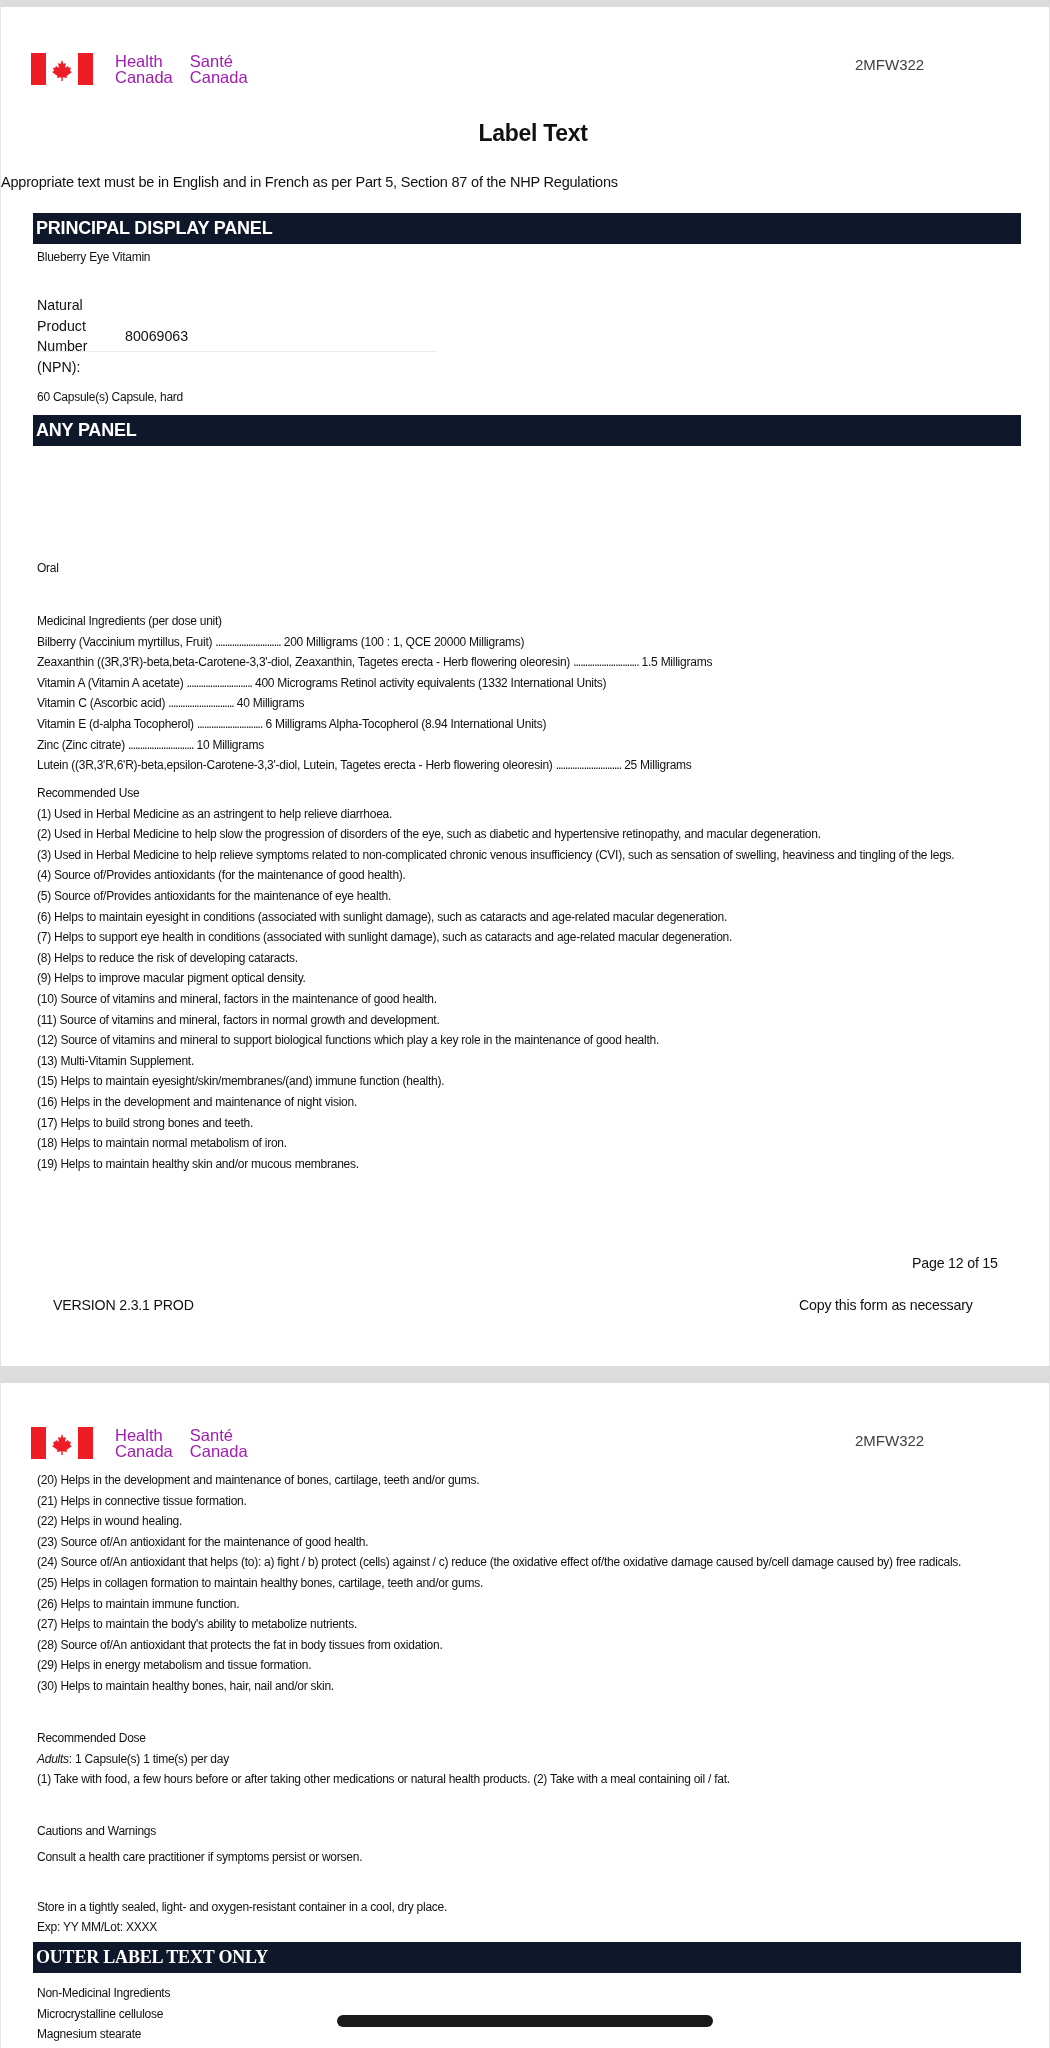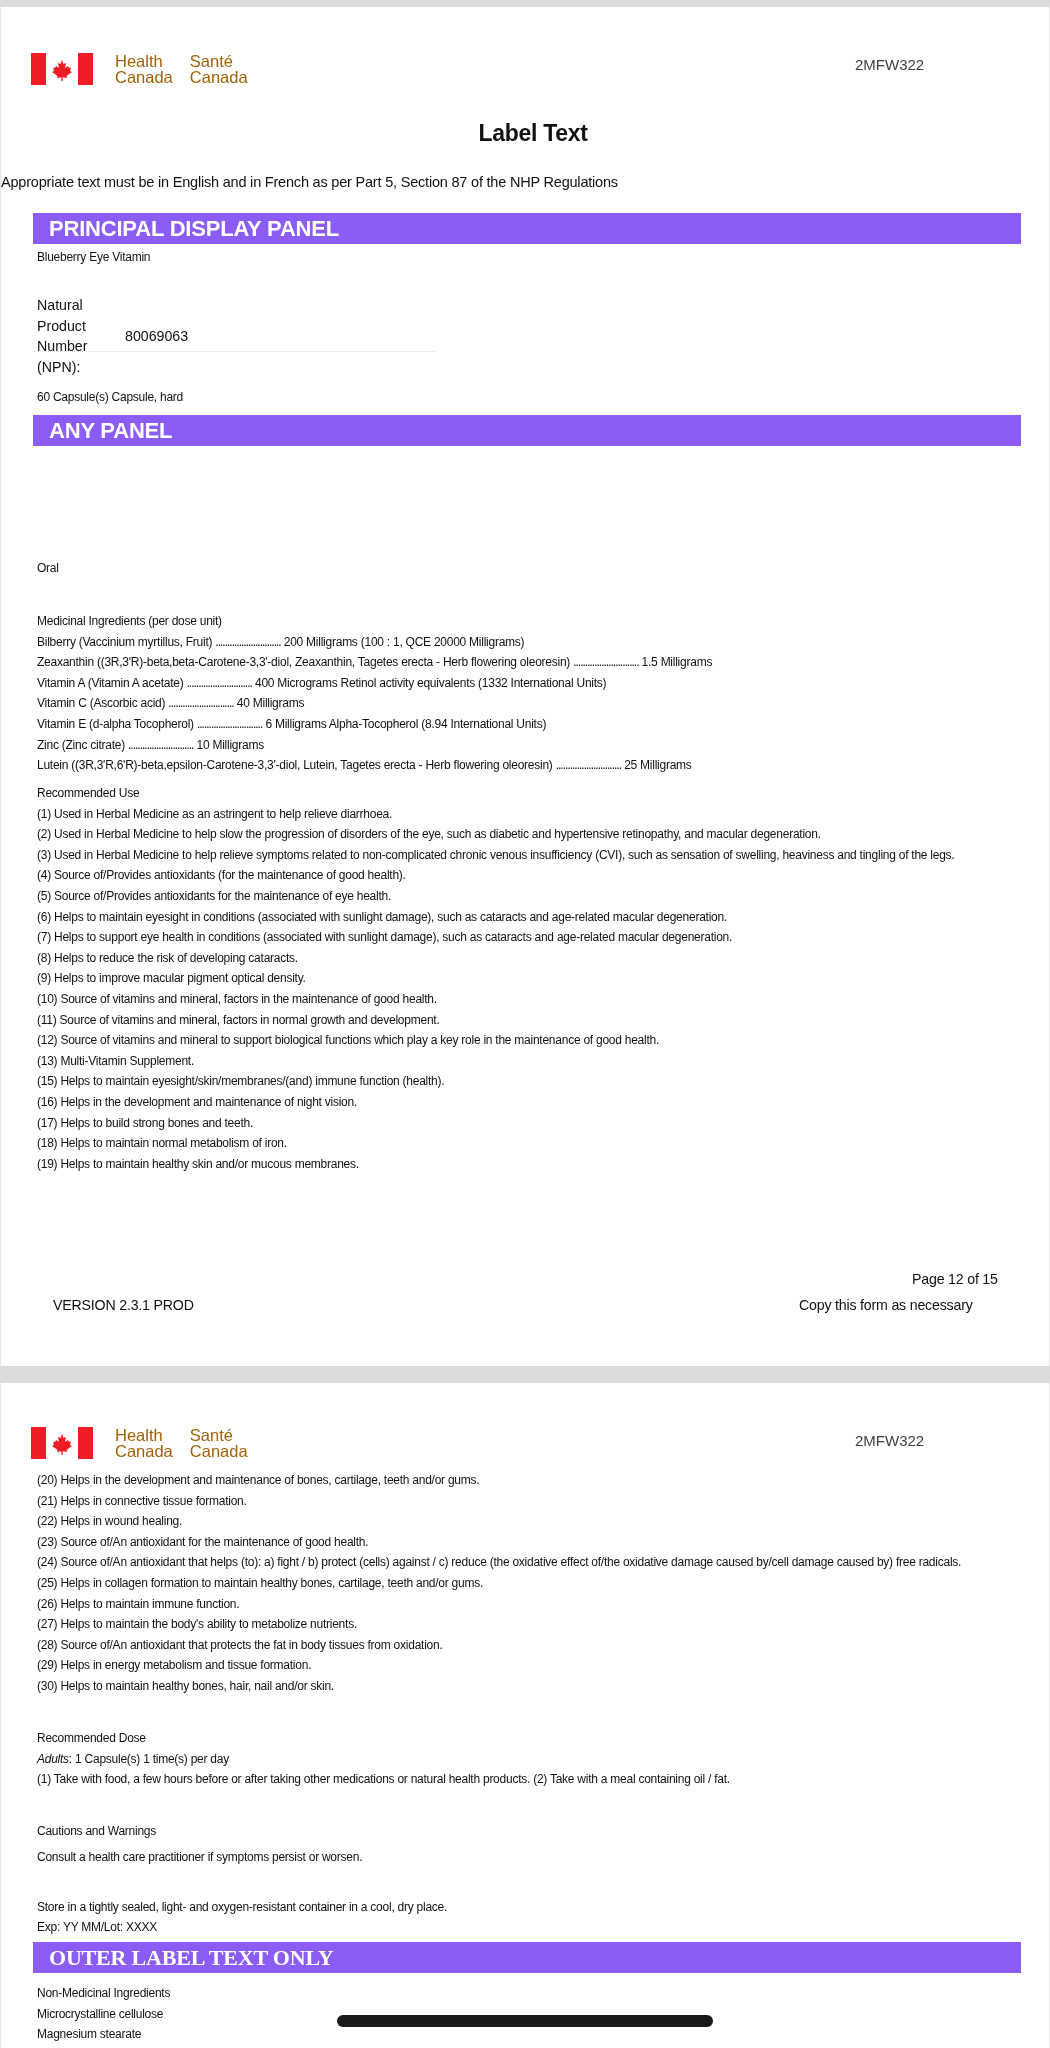--- a/index.html
+++ b/index.html
@@ -6,27 +6,27 @@
   body { width:1050px; height:2048px; background:#dcdcdc; position:relative; overflow:hidden;
          font-family:"Liberation Sans", sans-serif; color:#111; }
   .page { position:absolute; left:0; width:1048px; background:#fff; border-left:1px solid #e6e6e6; border-right:1px solid #e6e6e6; }
   #page1 { top:7px; height:1359px; }
   #page2 { top:1383px; height:665px; }
   .hdr-logo { position:absolute; display:flex; align-items:center; }
   .flag { width:62px; height:32px; position:relative; background:#fff; }
   .flag .bar-l { position:absolute; left:0; top:0; width:15px; height:32px; background:#ee1c24; }
   .flag .bar-r { position:absolute; right:0; top:0; width:15px; height:32px; background:#ee1c24; }
   .flag svg { position:absolute; left:20px; top:6px; }
-  .dept { display:flex; margin-left:22px; font-size:16.5px; line-height:16px; color:#a16207; }
+  .dept { display:flex; margin-left:22px; font-size:16.5px; line-height:16px; color:#a21caf; }
   .dept div { margin-right:17px; }
   .form-code { position:absolute; font-size:15px; color:#404040; }
   .title { position:absolute; left:0; width:1048px; text-align:center; font-weight:bold; font-size:23px; letter-spacing:-0.3px; }
   .subtitle { position:absolute; left:0; width:848px; text-align:left; font-size:14.5px; letter-spacing:-0.2px; }
-  .bar { position:absolute; left:32px; width:988px; height:31px; background:#8b5cf6; color:#fff;
-         font-weight:bold; font-size:22px; line-height:31px; padding-left:16px; box-sizing:border-box; letter-spacing:-0.2px; }
+  .bar { position:absolute; left:32px; width:988px; height:31px; background:#0f172a; color:#fff;
+         font-weight:bold; font-size:18px; line-height:31px; padding-left:3px; box-sizing:border-box; letter-spacing:-0.2px; }
   .txt { position:absolute; left:36px; font-size:12px; line-height:20.6px; letter-spacing:-0.25px; white-space:nowrap; }
   .wrap { white-space:normal; width:975px; }
   .ing-row { line-height:20.6px; }
   .dots { letter-spacing:-1px; }
   .npn { position:absolute; left:36px; top:288px; display:flex; align-items:center; font-size:14.2px; line-height:20.6px; }
   .npn .lbl { width:88px; }
   .list div { line-height:20.6px; }
   .foot { position:absolute; font-size:14.2px; letter-spacing:-0.2px; }
   .faint { position:absolute; left:36px; top:344px; width:400px; height:2px; border-top:1px dotted #ddd; }
   .home-ind { position:absolute; left:337px; top:2015px; width:376px; height:12px; border-radius:6px; background:#1a1a1a; }
@@ -101,21 +101,21 @@
     <div>(11) Source of vitamins and mineral, factors in normal growth and development.</div>
     <div>(12) Source of vitamins and mineral to support biological functions which play a key role in the maintenance of good health.</div>
     <div>(13) Multi-Vitamin Supplement.</div>
     <div>(15) Helps to maintain eyesight/skin/membranes/(and) immune function (health).</div>
     <div>(16) Helps in the development and maintenance of night vision.</div>
     <div>(17) Helps to build strong bones and teeth.</div>
     <div>(18) Helps to maintain normal metabolism of iron.</div>
     <div>(19) Helps to maintain healthy skin and/or mucous membranes.</div>
   </div>
 
-  <div class="foot" style="left:911px; top:1248px;margin-top:16px;">Page 12 of 15</div>
+  <div class="foot" style="left:911px; top:1248px;">Page 12 of 15</div>
   <div class="foot" style="left:52px; top:1290px;">VERSION 2.3.1 PROD</div>
   <div class="foot" style="left:798px; top:1290px;">Copy this form as necessary</div>
 </div>
 
 <div class="page" id="page2">
 
   <div class="hdr-logo" style="left:30px; top:44px;">
     <div class="flag">
       <div class="bar-l"></div>
         <div class="bar-r"></div>

